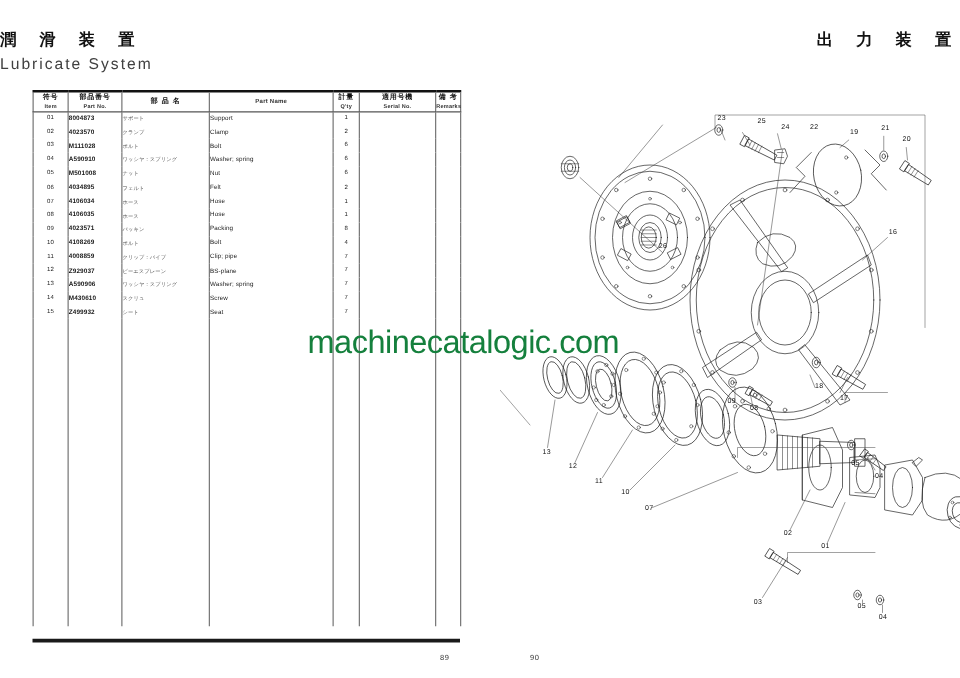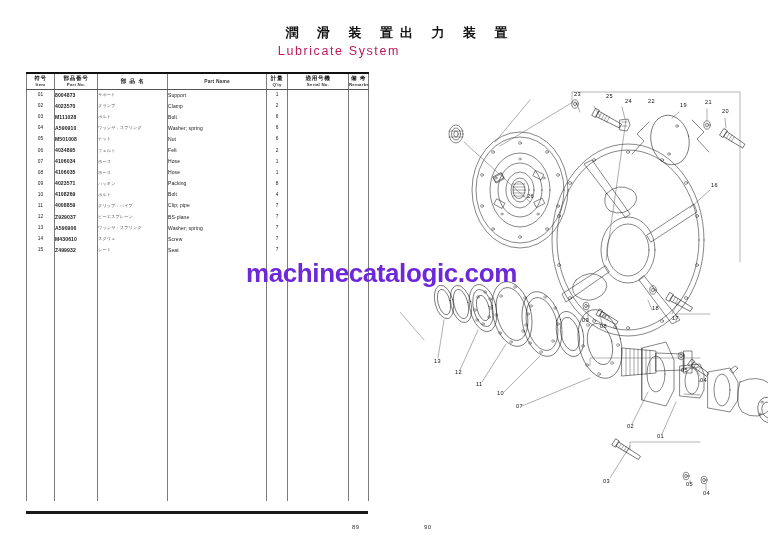--- a/index.html
+++ b/index.html
@@ -6,28 +6,28 @@
   body{
     width:768px;height:542px;
     background:#ffffff;
     font-family:"Liberation Sans", sans-serif;
     overflow:hidden;
     position:relative;
   }
 
   
   .left-page{position:absolute;left:0;top:0;width:400px;height:542px;}
-  .title-block{text-align:right;margin-top:26px;}
+  .title-block{text-align:left;margin-top:26px;}
   .title-jp{
     font-size:13px;font-weight:bold;letter-spacing:7px;
     color:#111;font-family:"DejaVu Sans", sans-serif;
     line-height:1.1;
   }
   .title-en{
-    font-size:12.5px;letter-spacing:1.6px;color:#be185d;
+    font-size:12.5px;letter-spacing:1.6px;color:#404040;
     margin-top:4px;font-family:"Liberation Sans", sans-serif;
   }
 
   .tbl-wrap{position:absolute;left:26px;top:72px;width:342px;height:440px;}
   table.parts{
     border-collapse:collapse;width:342px;table-layout:fixed;
     font-size:4.6px;color:#1a1a1a;
   }
   table.parts th,table.parts td{
     border-left:0.6px solid #7a7a7a;
@@ -57,30 +57,30 @@
     position:absolute;left:26px;top:511px;width:342px;height:2.6px;background:#1a1a1a;
   }
   .page-no{
     position:absolute;font-size:6px;color:#333;letter-spacing:0.4px;
   }
   .pn-left{left:352px;top:524px;}
   .pn-right{left:424px;top:524px;}
 
   
   .right-page{position:absolute;left:400px;top:0;width:368px;height:542px;}
-  .r-title-block{text-align:left;margin-top:26px;}
+  .r-title-block{text-align:right;margin-top:26px;}
 
   .diagram-holder{position:absolute;left:0;top:62px;width:368px;height:450px;}
   .diagram-holder svg{display:block;}
 
   
   .watermark{
     position:absolute;left:246px;top:258px;
-    font-size:26px;font-weight:bold;letter-spacing:-0.4px;
-    color:#6d28d9;
+    font-size:26px;font-weight:normal;letter-spacing:-0.4px;
+    color:#15803d;
     font-family:"Liberation Sans", sans-serif;
     white-space:nowrap;
     z-index:40;
   }
   .callout{font-size:5.6px;fill:#111;font-family:"Liberation Sans", sans-serif;letter-spacing:0.3px;}
 </style>
 </head>
 <body>
 
 <div class="left-page">

